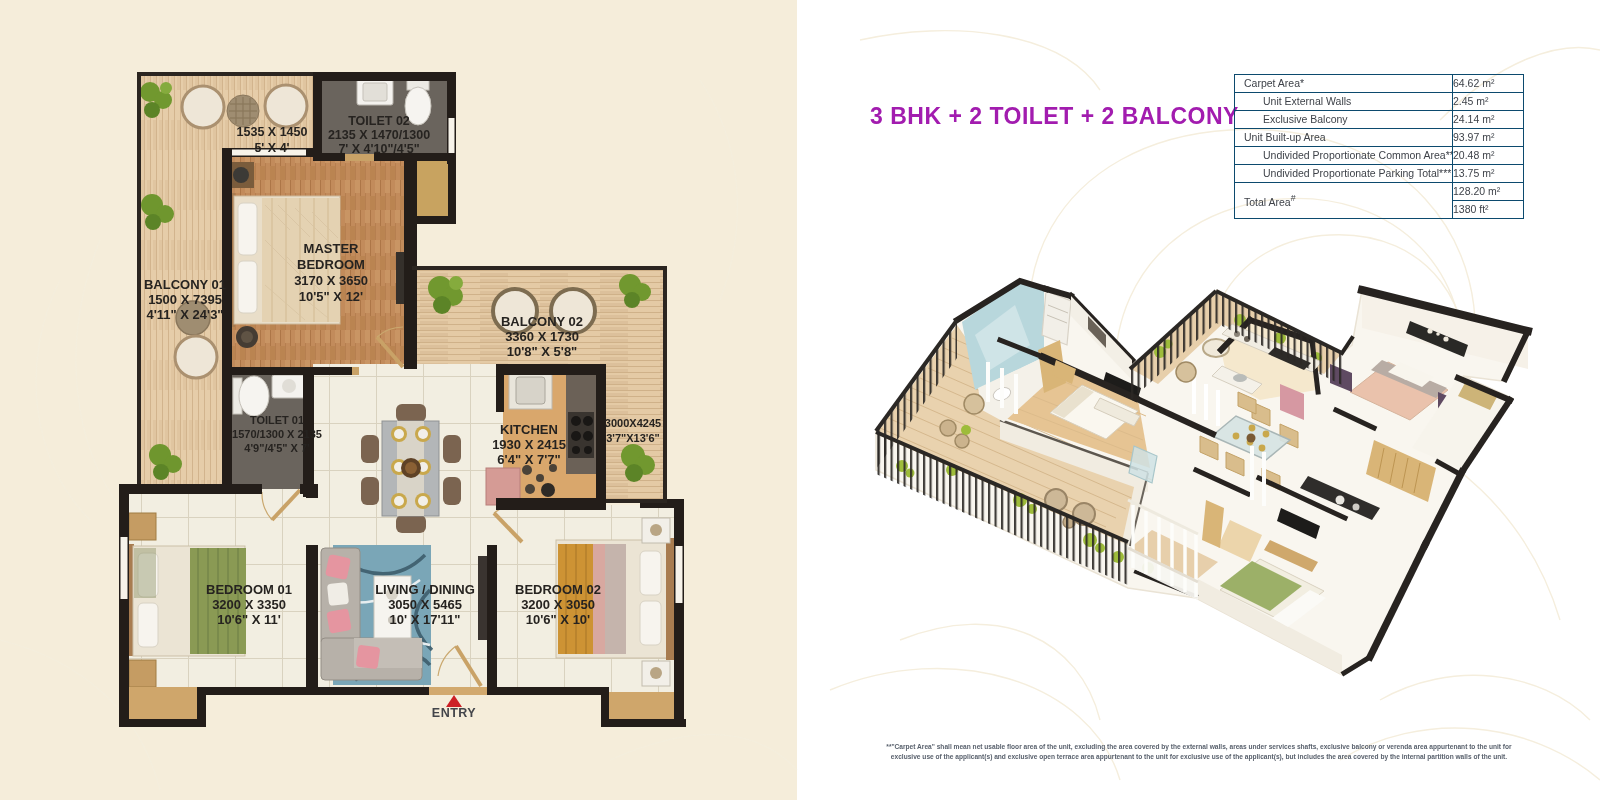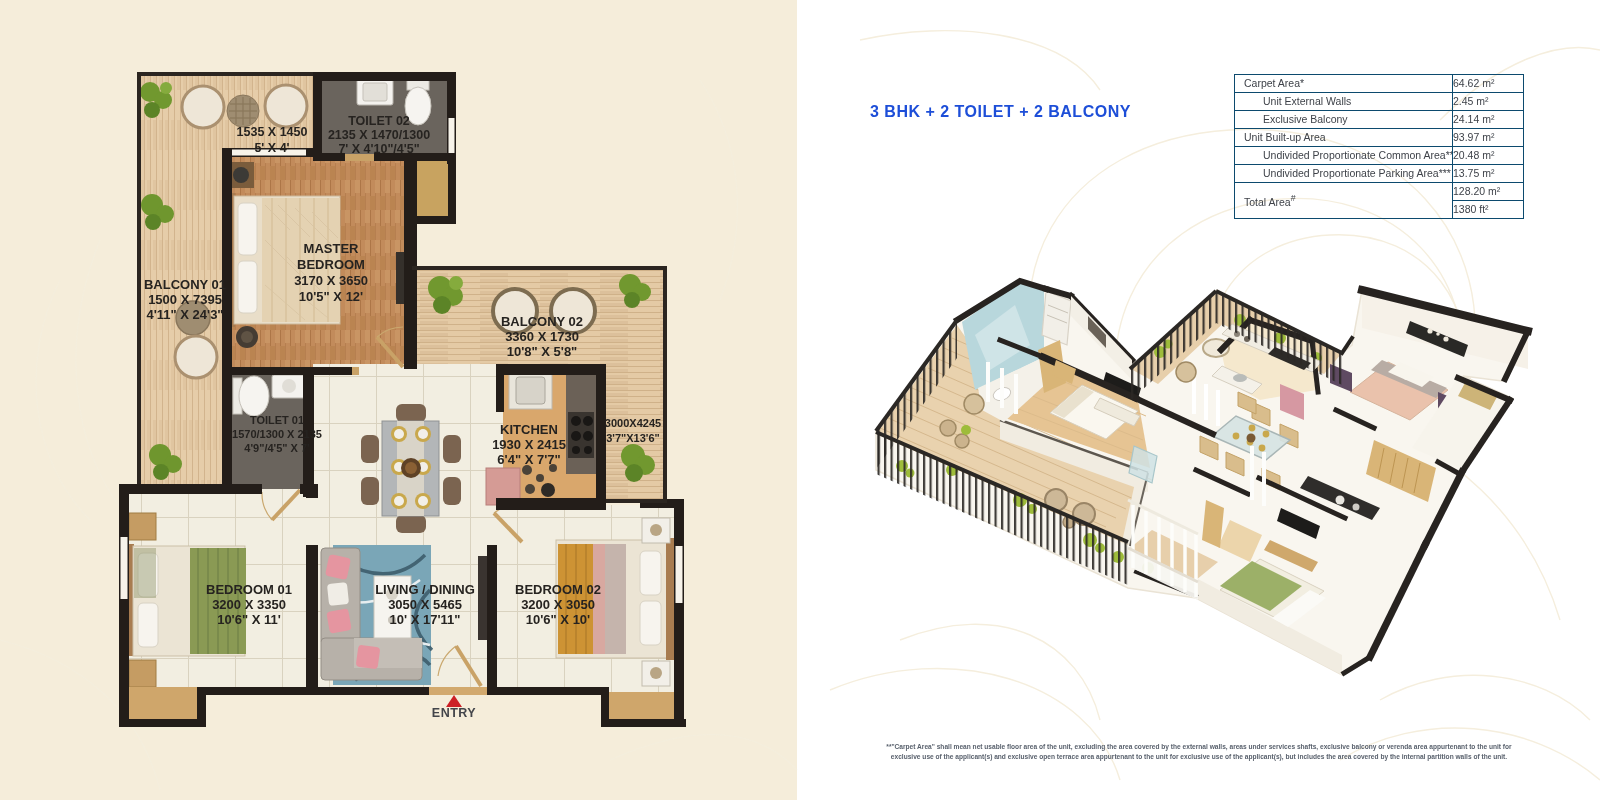--- a/index.html
+++ b/index.html
@@ -1,19 +1,19 @@
 <!DOCTYPE html>
 <html><head>
 <meta charset="utf-8">
 <style>
   html,body{margin:0;padding:0}
   #page{position:relative;width:1600px;height:800px;background:#ffffff;overflow:hidden;font-family:"Liberation Sans",sans-serif}
   #leftbg{position:absolute;left:0;top:0;width:797px;height:800px;background:#f5edda}
   .ttl{position:absolute;left:870px;top:66px;font-size:27px;font-weight:bold;color:#55565b;letter-spacing:0.5px}
-  .sub{position:absolute;left:870px;top:103px;font-size:16px;font-weight:bold;color:#1d4ed8;letter-spacing:0.5px}
+  .sub{position:absolute;left:870px;top:103px;font-size:23px;font-weight:bold;color:#a21caf;letter-spacing:0.5px}
   #areatable{position:absolute;left:1234px;top:74px;width:290px;border-collapse:collapse;font-size:10.5px;color:#3e4249;table-layout:fixed}
   #areatable td{border:1px solid #0c4a6e;padding:0 0 0 9px;height:17px;line-height:11px;white-space:nowrap;overflow:hidden}
   #areatable td.v{text-align:left;padding:0;width:70px}
   #areatable td.ind{padding-left:28px}
   .disc{position:absolute;left:879px;top:742px;width:640px;text-align:center;font-size:6.6px;line-height:10px;color:#59616d;font-weight:bold;letter-spacing:0px;white-space:nowrap}
 </style>
 </head>
 <body>
 <div id="page">
 
@@ -478,21 +478,21 @@
         </tr>
     <tr>
           <td>Unit Built-up Area</td>
           <td class="v">93.97 m²</td>
         </tr>
     <tr>
           <td class="ind">Undivided Proportionate Common Area**</td>
           <td class="v">20.48 m²</td>
         </tr>
     <tr>
-          <td class="ind">Undivided Proportionate Parking Area***</td>
+          <td class="ind">Undivided Proportionate Parking Total***</td>
           <td class="v">13.75 m²</td>
         </tr>
     <tr>
           <td rowspan="2">Total Area<sup>#</sup></td>
           <td class="v">128.20 m²</td>
         </tr>
     <tr>
           <td class="v">1380 ft²</td>
         </tr>
   </tbody>

